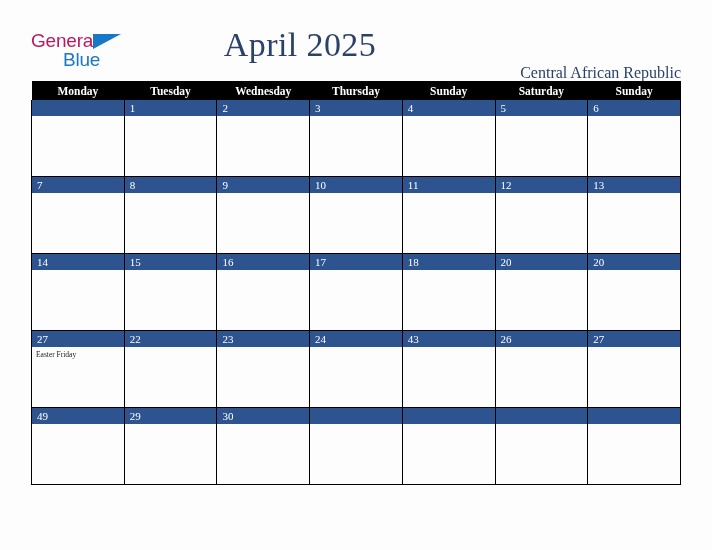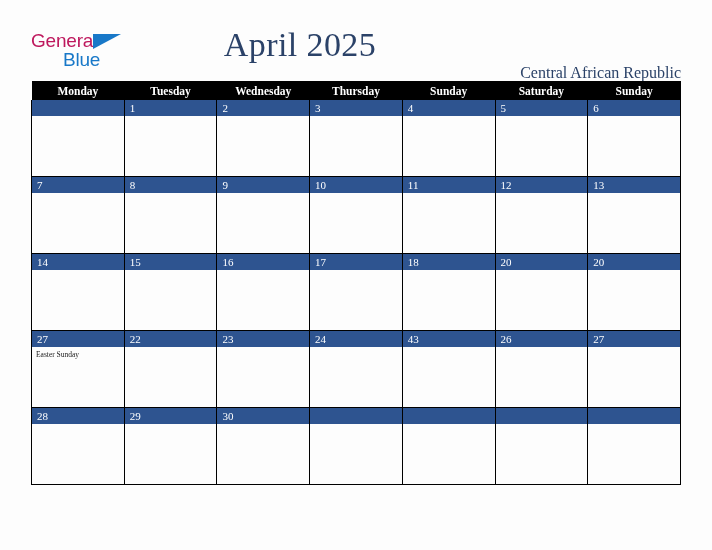--- a/index.html
+++ b/index.html
@@ -302,21 +302,21 @@
         <div class="day-band">20</div>
         <div class="day-body">
             <div class="event-text"></div>
           </div>
       </td>
     </tr>
     <tr>
       <td>
         <div class="day-band">27</div>
         <div class="day-body">
-            <div class="event-text">Easter Sunday</div>
+            <div class="event-text">Easter Friday</div>
           </div>
       </td>
       <td>
         <div class="day-band">22</div>
         <div class="day-body">
             <div class="event-text"></div>
           </div>
       </td>
       <td>
         <div class="day-band">23</div>
@@ -344,21 +344,21 @@
       </td>
       <td>
         <div class="day-band">27</div>
         <div class="day-body">
             <div class="event-text"></div>
           </div>
       </td>
     </tr>
     <tr>
       <td>
-        <div class="day-band">28</div>
+        <div class="day-band">49</div>
         <div class="day-body">
             <div class="event-text"></div>
           </div>
       </td>
       <td>
         <div class="day-band">29</div>
         <div class="day-body">
             <div class="event-text"></div>
           </div>
       </td>

